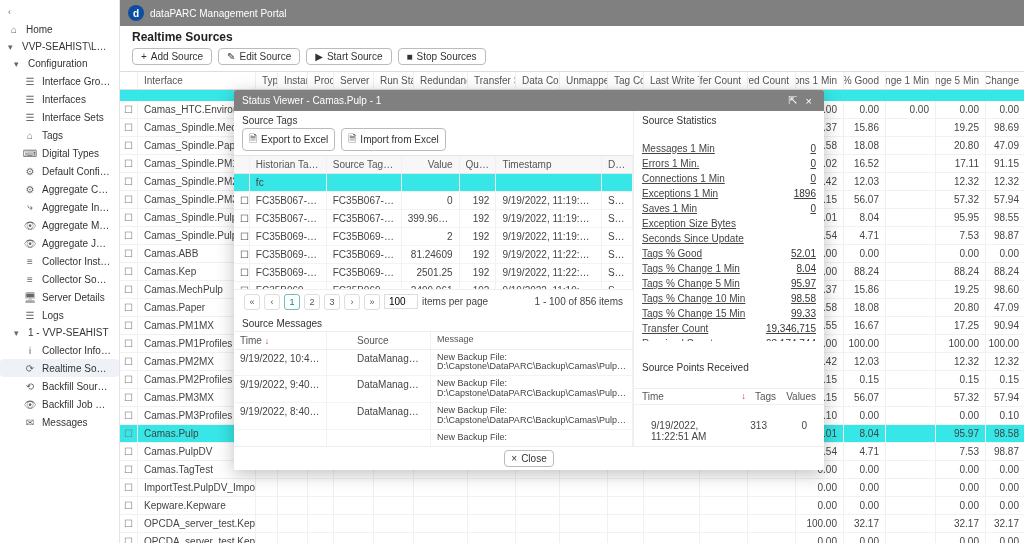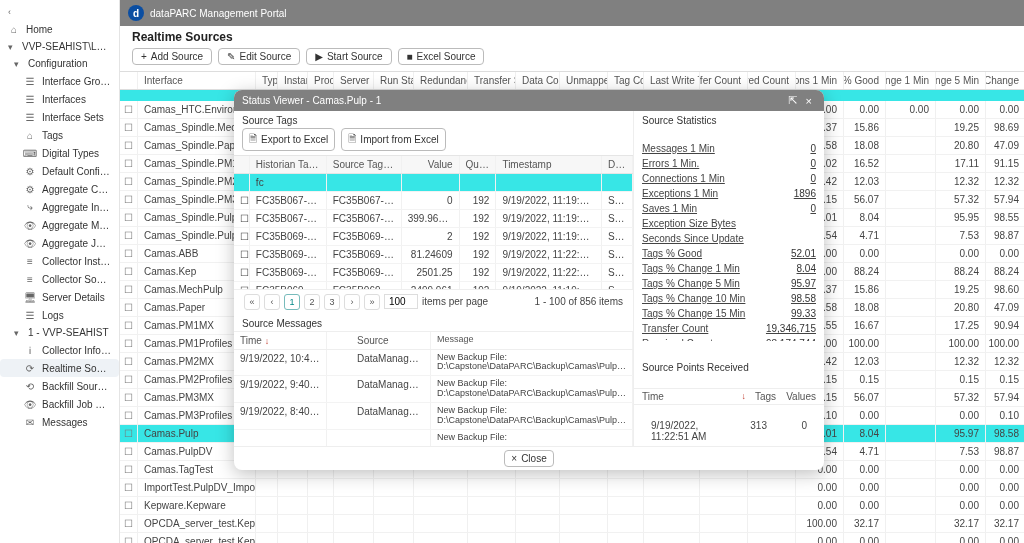--- a/index.html
+++ b/index.html
@@ -54,21 +54,21 @@
 .grid-col-pc5 { width:50px; flex-shrink:0; text-align:right; justify-content:flex-end;}
 .grid-col-pc { width:40px; flex-shrink:0; text-align:right; justify-content:flex-end;}
 
 .pager { display:flex; align-items:center; gap:4px; padding:4px 10px; font-size:10px; border-top:1px solid #eee; }
 .pager .pgbtn{ width:16px; height:16px; border:1px solid #ddd; display:inline-flex; align-items:center; justify-content:center; border-radius:3px; cursor:pointer; font-size:9px; color:#555;}
 .pager .pgbtn.active{ border-color:#7bb; color:#088;}
 .pager input{ width:34px; border:1px solid #ddd; padding:1px 4px; font-size:10px;}
 .pager .stretch{flex:1;}
 
 
-.modal { position:absolute; left:234px; top:90px; width:590px; height:380px; background:#fff; box-shadow:0 4px 18px rgba(0,0,0,0.25); border-radius:8px; display:flex; flex-direction:column; font-size:10px; overflow:hidden;}
+.modal { position:absolute; left:234px; top:90px; width:590px; height:380px; background:#fff; box-shadow:0 4px 18px rgba(0,0,0,0.25); border-radius:2px; display:flex; flex-direction:column; font-size:10px; overflow:hidden;}
 .modal-header { background:#808080; color:#fff; padding:4px 8px; display:flex; align-items:center;}
 .modal-header .grow{flex:1;}
 .modal-header .mbtn{ color:#fff; cursor:pointer; padding:0 4px; font-size:11px;}
 .modal-body { flex:1; display:flex; overflow:hidden;}
 .modal-left { flex:1; display:flex; flex-direction:column; border-right:1px solid #eee; overflow:hidden;}
 .modal-right { width:190px; display:flex; flex-direction:column; overflow:hidden;gap:13px;}
 .panel-title{ padding:4px 8px 2px 8px; font-style:normal; color:#333;}
 .panel-toolbar{ display:flex; gap:6px; padding:0 8px 4px 8px;}
 .mbtn-outline{ border:1px solid #bbb; border-radius:4px; padding:2px 6px; display:inline-flex; align-items:center; gap:4px; cursor:pointer; font-size:10px; color:#333;}
 .t-head{ display:flex; background:#f7f7f7; border-top:1px solid #e5e5e5; border-bottom:1px solid #e5e5e5; font-size:10px; color:#555;}
@@ -226,21 +226,21 @@
       <div class="btn">
           <span class="preicon">✎</span>
           <span>Edit Source</span>
         </div>
       <div class="btn">
           <span class="preicon">▶</span>
           <span>Start Source</span>
         </div>
       <div class="btn">
           <span class="preicon">■</span>
-          <span>Excel Source</span>
+          <span>Stop Sources</span>
         </div>
     </div>
 
     <div class="grid-wrap">
       <div class="grid-header" id="grid-header">
           <div class="cell grid-col-icon"></div>
           <div class="cell grid-col-iface">Interface</div>
           <div class="cell grid-col-type">Type</div>
           <div class="cell grid-col-inst">Instance</div>
           <div class="cell grid-col-proc">Process</div>

